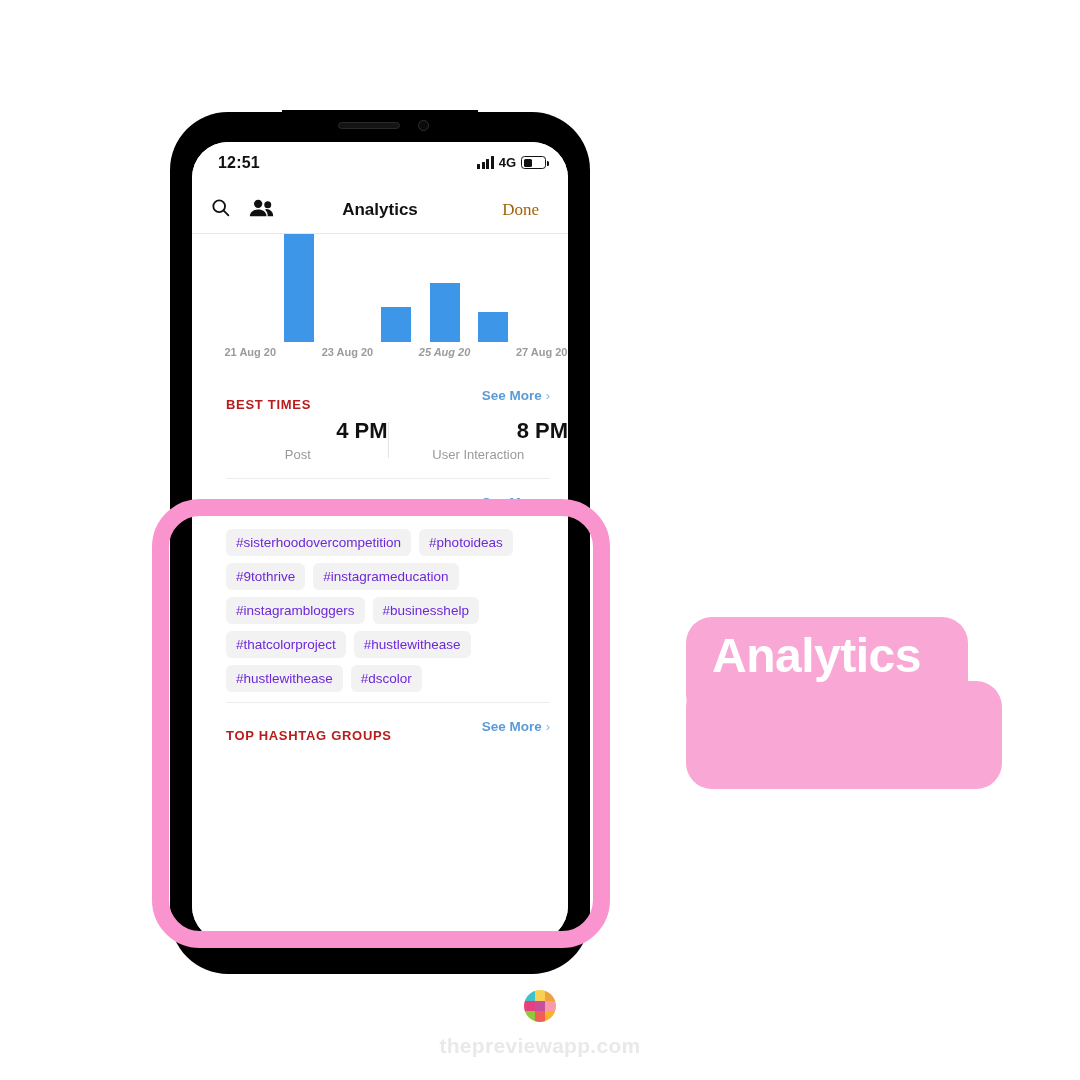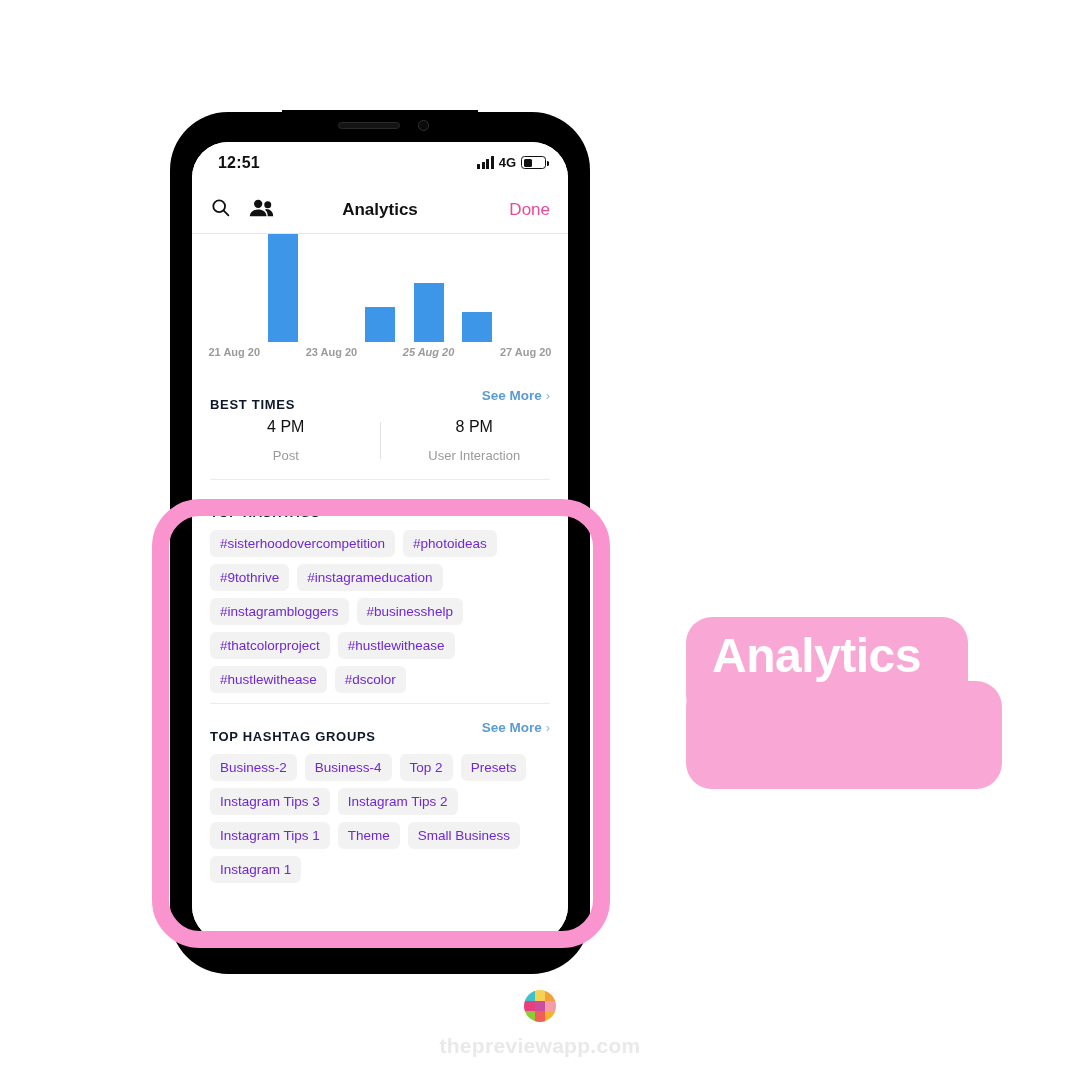--- a/index.html
+++ b/index.html
@@ -73,25 +73,25 @@
   #navbar {
     position: relative; height: 48px; background: #fff;
     display: flex; align-items: center; border-bottom: 1px solid #e6e6e6;
   }
   #navbar .nav-left { display: flex; align-items: center; gap: 18px; padding-left: 18px; }
   #navbar .nav-title {
     position: absolute; left: 0; right: 0; text-align: center;
     font-size: 17px; font-weight: bold; color: #111; pointer-events: none;
   }
   #navbar .nav-done {
-    position: absolute; right: 18px; font-size: 17px; color: #ec4899;
-  }
-
-  
-  #body { position: relative; background: #fff; height: 708px; }
+    position: absolute; right: 29px; font-size: 17px; color: #a16207; font-family: Liberation Serif, serif;
+  }
+
+  
+  #body { position: relative; background: #fff; height: 708px; padding-left: 16px; }
 
   
   #chart { position: relative; height: 138px; padding: 0 18px; }
   #plot { position: relative; height: 108px; }
   .bar { position: absolute; bottom: 0; background: #3d96e8; }
   #xaxis { position: relative; height: 26px; }
   #xaxis span {
     position: absolute; top: 4px; font-size: 11px; font-weight: bold;
     color: #9b9b9b; transform: translateX(-50%); white-space: nowrap;
   }
@@ -100,32 +100,32 @@
   .sect-title {
     height: 56px; display: flex; align-items: center; justify-content: center;
     font-size: 17px; font-weight: bold; color: #1d1d1d;
     border-top: 1px solid #ececec; border-bottom: 1px solid #ececec;
   }
   .sect-head {
     height: 46px; padding: 0 18px; display: flex; align-items: center;
     justify-content: space-between;
   }
   .sect-head .label {
-    font-size: 13px; font-weight: bold; color: #0f172a; letter-spacing: .7px; margin-top: 19px;
+    font-size: 13px; font-weight: bold; color: #b91c1c; letter-spacing: .7px; margin-top: 19px;
   }
   .seemore { display: flex; align-items: flex-start; gap: 4px;
     font-size: 13.5px; font-weight: bold; color: #5b9bd5; }
   .seemore .chev { font-size: 13px; color: #8fb7dd; font-weight: normal; }
 
   
   #besttimes { display: flex; padding-bottom: 16px; }
   #besttimes .col { flex: 1; text-align: center; }
   #besttimes .divider { width: 1px; background: #e3e3e3; margin: 4px 0; }
-  #besttimes .big { font-size: 16px; font-weight: normal; color: #111; }
-  #besttimes .sub { font-size: 13px; color: #9a9a9a; margin-top: 12px; }
+  #besttimes .big { font-size: 22px; font-weight: bold; color: #111; text-align: right; }
+  #besttimes .sub { font-size: 13px; color: #9a9a9a; margin-top: 3px; }
 
   .hairline { height: 1px; background: #ececec; margin: 0 18px; }
 
   
   .pillwrap { padding: 4px 18px 10px 18px; display: flex; flex-wrap: wrap; gap: 7px 8px; }
   .pill {
     background: #f2f2f2; border-radius: 6px;
     padding: 6px 10px; font-size: 13.5px; color: #6d28d9; white-space: nowrap;
   }
 
@@ -269,32 +269,20 @@
 
         <div class="hairline"></div>
 
         <div class="sect-head">
           <span class="label">TOP HASHTAG GROUPS</span>
           <span class="seemore">
             <span>See More</span>
             <span class="chev">›</span>
           </span>
         </div>
-        <div class="pillwrap" id="group-pills">
-            <div class="pill">Business-2</div>
-            <div class="pill">Business-4</div>
-            <div class="pill">Top 2</div>
-            <div class="pill">Presets</div>
-            <div class="pill">Instagram Tips 3</div>
-            <div class="pill">Instagram Tips 2</div>
-            <div class="pill">Instagram Tips 1</div>
-            <div class="pill">Theme</div>
-            <div class="pill">Small Business</div>
-            <div class="pill">Instagram 1</div>
-          </div>
 
       </div>
     </div>
     <div id="notch">
       <span class="speaker"></span>
       <span class="camera"></span>
     </div>
   </div>
 
   <div id="ring"></div>

